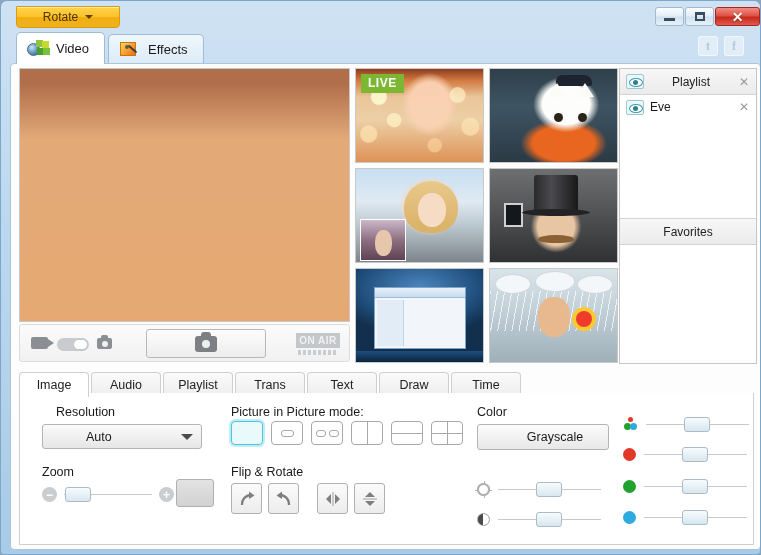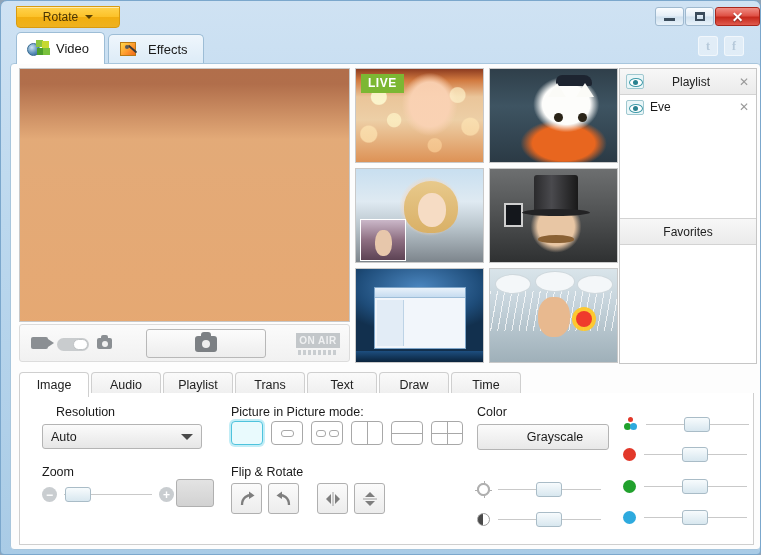--- a/index.html
+++ b/index.html
@@ -451,21 +451,21 @@
   .sec-label { position: absolute; font-size: 12.5px; color: #1a1a1a; }
 
   #res-label { left: 36px; top: 12px; }
   #res-select {
     position: absolute; left: 22px; top: 31px; width: 160px; height: 25px;
     background: linear-gradient(180deg, #fbfbfb 0%, #e6e6e6 100%);
     border: 1px solid #b4b4b4; border-radius: 3px;
     display: flex; align-items: center; padding: 0 8px;
     font-size: 12.5px; color: #1a1a1a; cursor: pointer;
   }
-  #res-select .val { flex: 1; }
+  #res-select .val { flex: 1; margin-left: 35px; }
   .sel-caret {
     width: 0; height: 0;
     border-left: 6px solid transparent; border-right: 6px solid transparent;
     border-top: 6px solid #4a4a4a;
   }
 
   #pip-label { left: 211px; top: 12px; }
   #pip-row { position: absolute; left: 211px; top: 28px; display: flex; gap: 8px; }
   .pip-btn {
     width: 32px; height: 24px; border: 1px solid #a8a8a8; border-radius: 4px;

